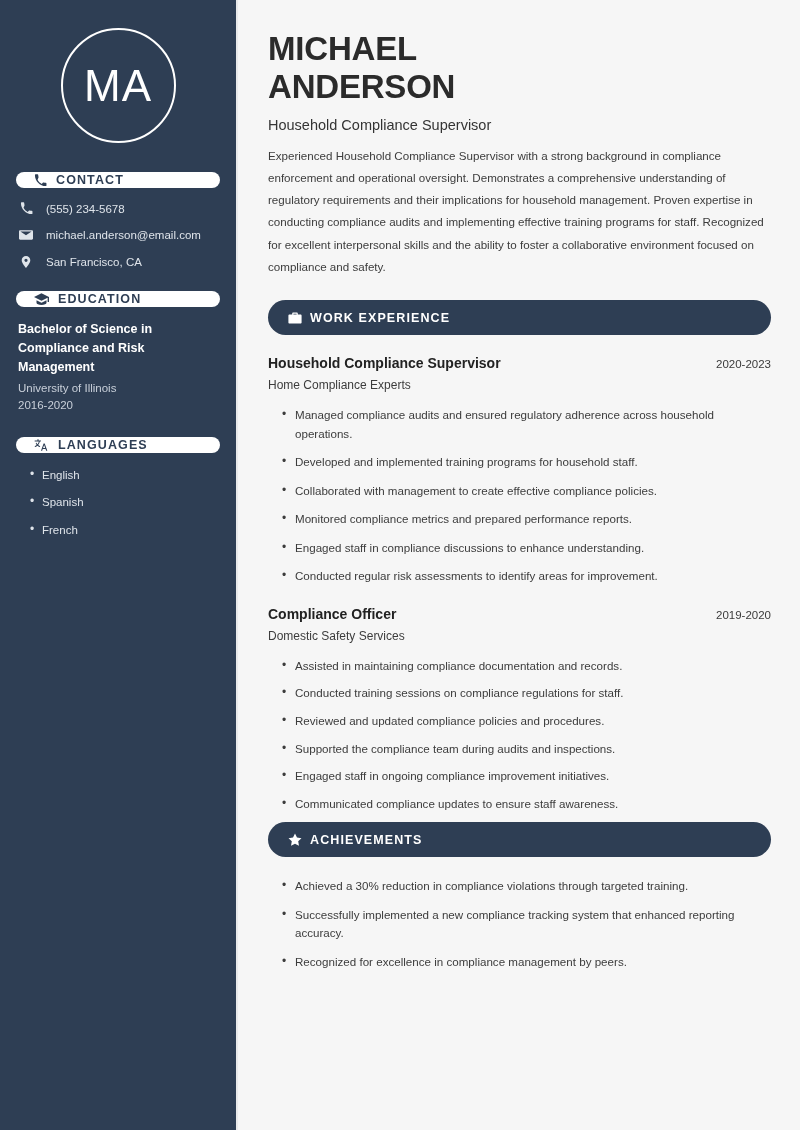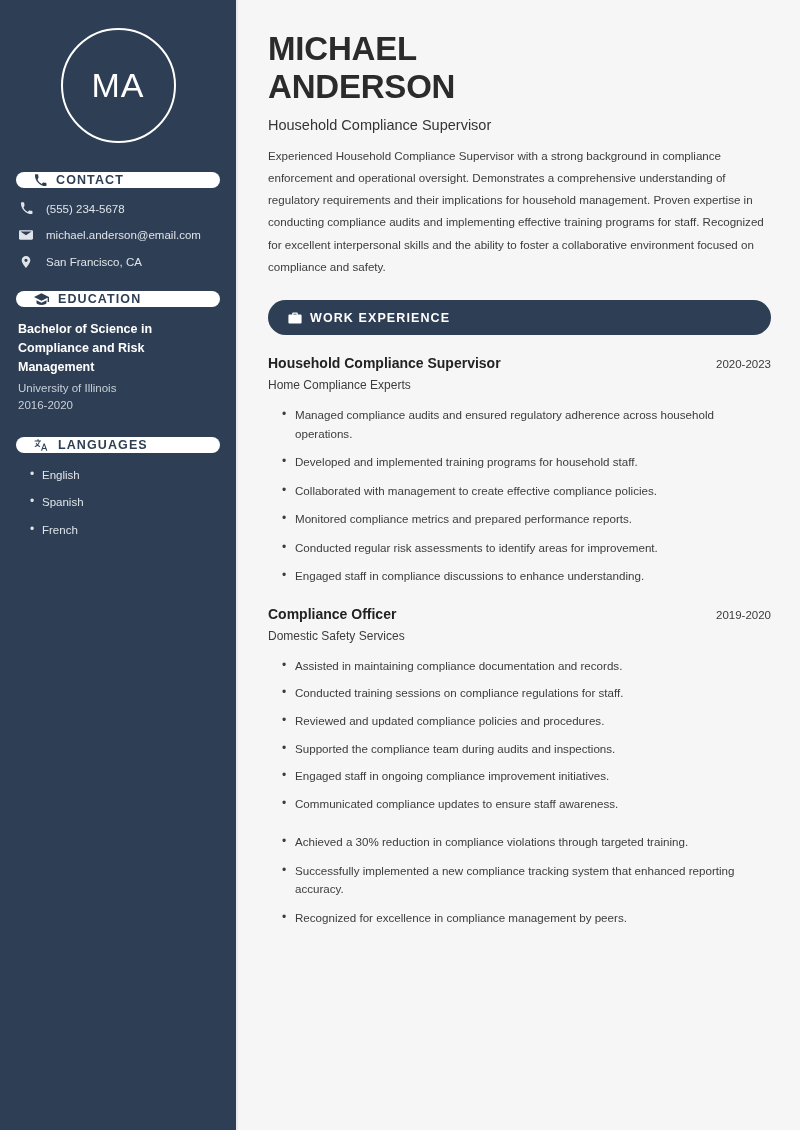--- a/index.html
+++ b/index.html
@@ -37,21 +37,21 @@
   }
   .monogram {
     width: 115px;
     height: 115px;
     border: 2px solid #ffffff;
     border-radius: 50%;
     display: flex;
     align-items: center;
     justify-content: center;
     color: #ffffff;
-    font-size: 34px;
+    font-size: 44px;
     font-weight: 400;
     letter-spacing: 1px;
   }
 
   .pill {
     background: #ffffff;
     border-radius: 999px;
     height: 16px;
     display: flex;
     align-items: center;
@@ -319,41 +319,49 @@
       <div class="job-head">
         <span class="job-role">Household Compliance Supervisor</span>
         <span class="job-dates">2020-2023</span>
       </div>
       <div class="job-company">Home Compliance Experts</div>
       <ul class="bullets">
         <li>Managed compliance audits and ensured regulatory adherence across household operations.</li>
         <li>Developed and implemented training programs for household staff.</li>
         <li>Collaborated with management to create effective compliance policies.</li>
         <li>Monitored compliance metrics and prepared performance reports.</li>
+        <li>Engaged staff in compliance discussions to enhance understanding.</li>
         <li>Conducted regular risk assessments to identify areas for improvement.</li>
-        <li>Engaged staff in compliance discussions to enhance understanding.</li>
       </ul>
     </div>
 
     <div class="job">
       <div class="job-head">
         <span class="job-role">Compliance Officer</span>
         <span class="job-dates">2019-2020</span>
       </div>
       <div class="job-company">Domestic Safety Services</div>
       <ul class="bullets tight">
         <li>Assisted in maintaining compliance documentation and records.</li>
         <li>Conducted training sessions on compliance regulations for staff.</li>
         <li>Reviewed and updated compliance policies and procedures.</li>
         <li>Supported the compliance team during audits and inspections.</li>
         <li>Engaged staff in ongoing compliance improvement initiatives.</li>
         <li>Communicated compliance updates to ensure staff awareness.</li>
       </ul>
     </div>
 
+    <div class="dark-pill" style="margin-top:2px">
+      <span class="pill-ico">
+        <svg width="14" height="14" viewBox="0 0 24 24" fill="#ffffff">
+            <path d="M12 .8l3.4 7 7.7 1.1-5.6 5.4 1.3 7.7L12 18.4 5.2 22l1.3-7.7L.9 8.9l7.7-1.1L12 .8z"></path>
+          </svg>
+      </span>
+      <span>ACHIEVEMENTS</span>
+    </div>
 
     <ul class="bullets" style="margin-top:20px">
       <li>Achieved a 30% reduction in compliance violations through targeted training.</li>
       <li>Successfully implemented a new compliance tracking system that enhanced reporting accuracy.</li>
       <li>Recognized for excellence in compliance management by peers.</li>
     </ul>
 
   </main>
 </div>
 

